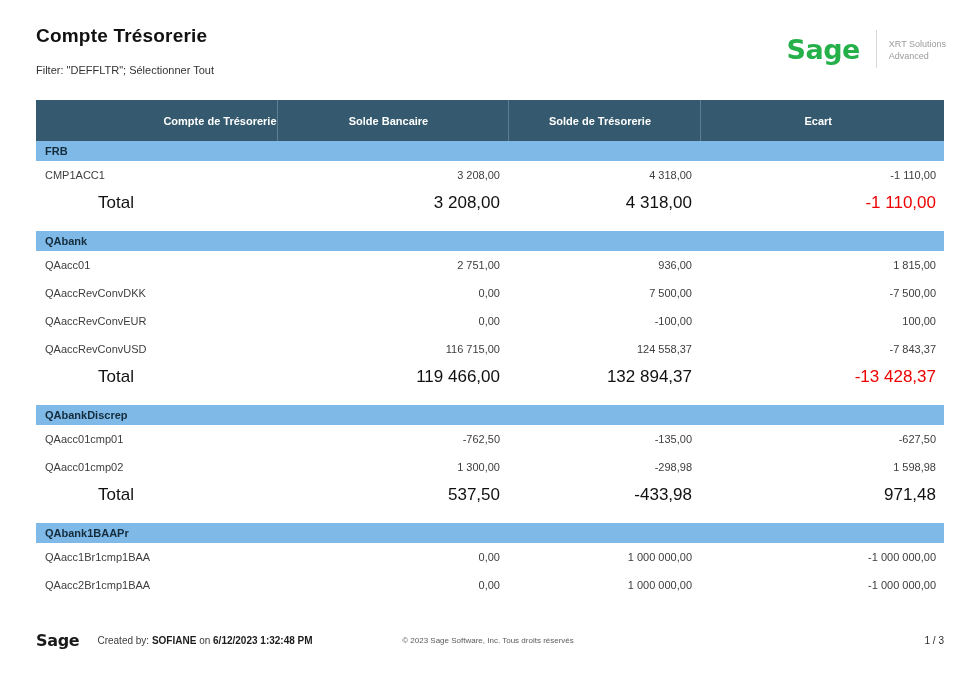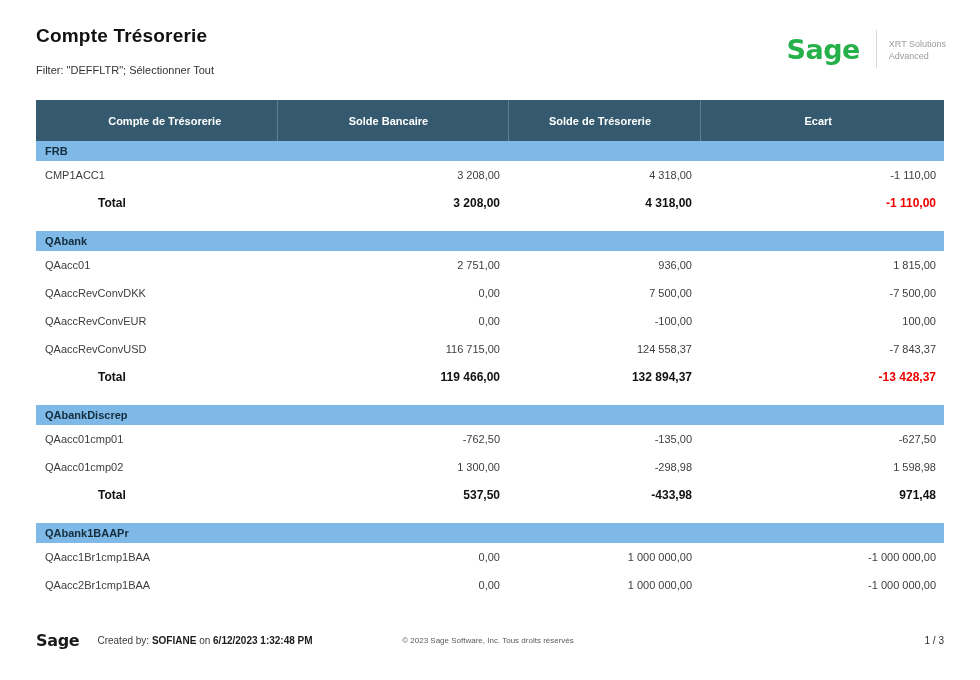--- a/index.html
+++ b/index.html
@@ -36,32 +36,32 @@
 
   table.report{
     position:absolute;top:100px;left:36px;
     width:908px;border-collapse:collapse;table-layout:fixed;
   }
   thead th{
     background:var(--header-bg);color:#fff;
     font-size:11px;font-weight:bold;height:41px;vertical-align:middle;
   }
   thead th + th{border-left:1px solid var(--header-divider);}
-  th.first{text-align:center;padding-left:17px;margin-top:34px;}
+  th.first{text-align:right;padding-left:17px;margin-top:34px;}
   th.num{padding-right:8px;}
 
   tr.group td{
     background:var(--group-bg);
     font-size:11px;font-weight:bold;color:var(--group-text);
     height:20px;padding-left:9px;vertical-align:middle;
   }
   tr.data td{height:28px;font-size:11px;color:var(--text);vertical-align:middle;}
   td.acct{padding-left:9px;}
   td.num{text-align:right;padding-right:8px;}
-  tr.total td{height:28px;font-size:12px;font-weight:bold;color:#111;vertical-align:middle;}
+  tr.total td{height:28px;font-size:17px;font-weight:normal;color:#111;vertical-align:middle;}
   tr.total td.label{padding-left:62px;}
   tr.total td.red{color:var(--negative-total);}
   tr.gap td{height:14px;background:#fff;}
 
   .footer{
     position:absolute;left:36px;right:36px;top:627px;height:26px;
     display:flex;align-items:center;justify-content:space-between;
   }
   .f-left{display:flex;align-items:center;}
   .sage-footer{

